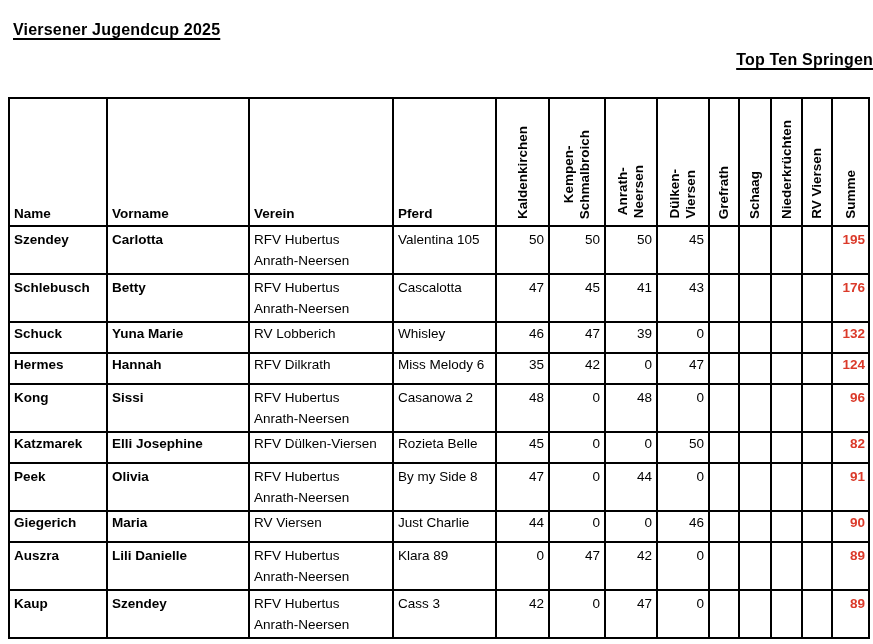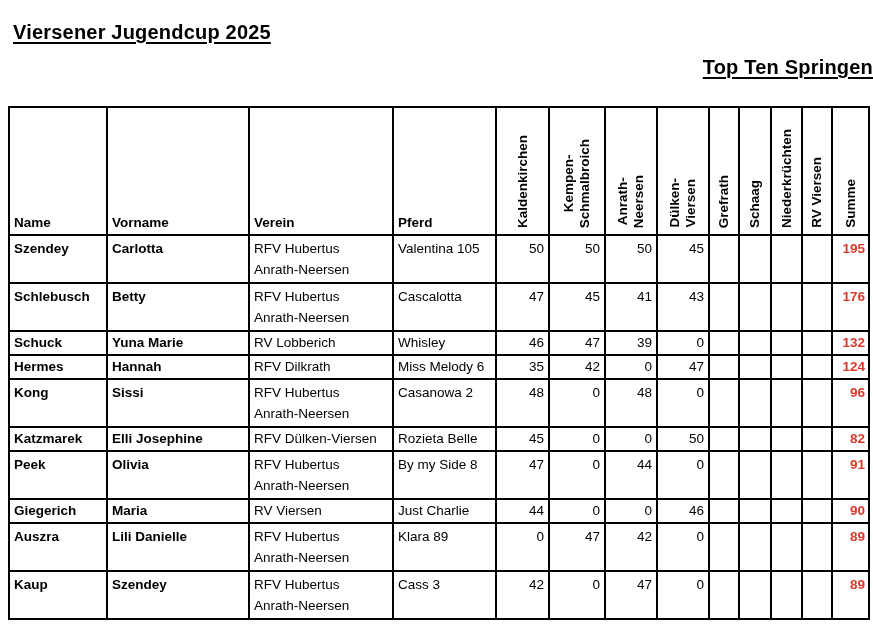--- a/index.html
+++ b/index.html
@@ -7,21 +7,21 @@
     padding: 0;
     background: #ffffff;
     width: 873px;
     height: 644px;
     font-family: "Liberation Sans", sans-serif;
     color: #000;
     overflow: hidden;
   }
   .doc { padding-top: 21px; }
   .title-line {
-    font-size: 20px;
+    font-size: 16px;
     font-weight: 700;
     text-decoration: underline;
     text-decoration-thickness: 2px;
     text-underline-offset: 3px;
     margin: 0 0 0 13px;
     line-height: 1.15;
     letter-spacing: 0.2px;
   }
   .title-line.second { margin-top: 12px; text-align: right; }
 
@@ -31,21 +31,21 @@
     width: 860px;
     margin: 27px 0 0 8px;
   }
   .results th, .results td {
     border: 2px solid #000;
     overflow: hidden;
     box-sizing: border-box;
   }
   tr.hdr { height: 128px; }
   tr.r2  { height: 47px; }
-  tr.r1  { height: 24px; }
+  tr.r1  { height: 31px; }
 
   th.txt {
     vertical-align: bottom;
     text-align: left;
     font-weight: 700;
     font-size: 13.5px;
     padding: 2px 4px 4px 4px;
     border-radius: 6px;
   }
   th.rotc { vertical-align: bottom; padding: 0; font-weight: 700; }

